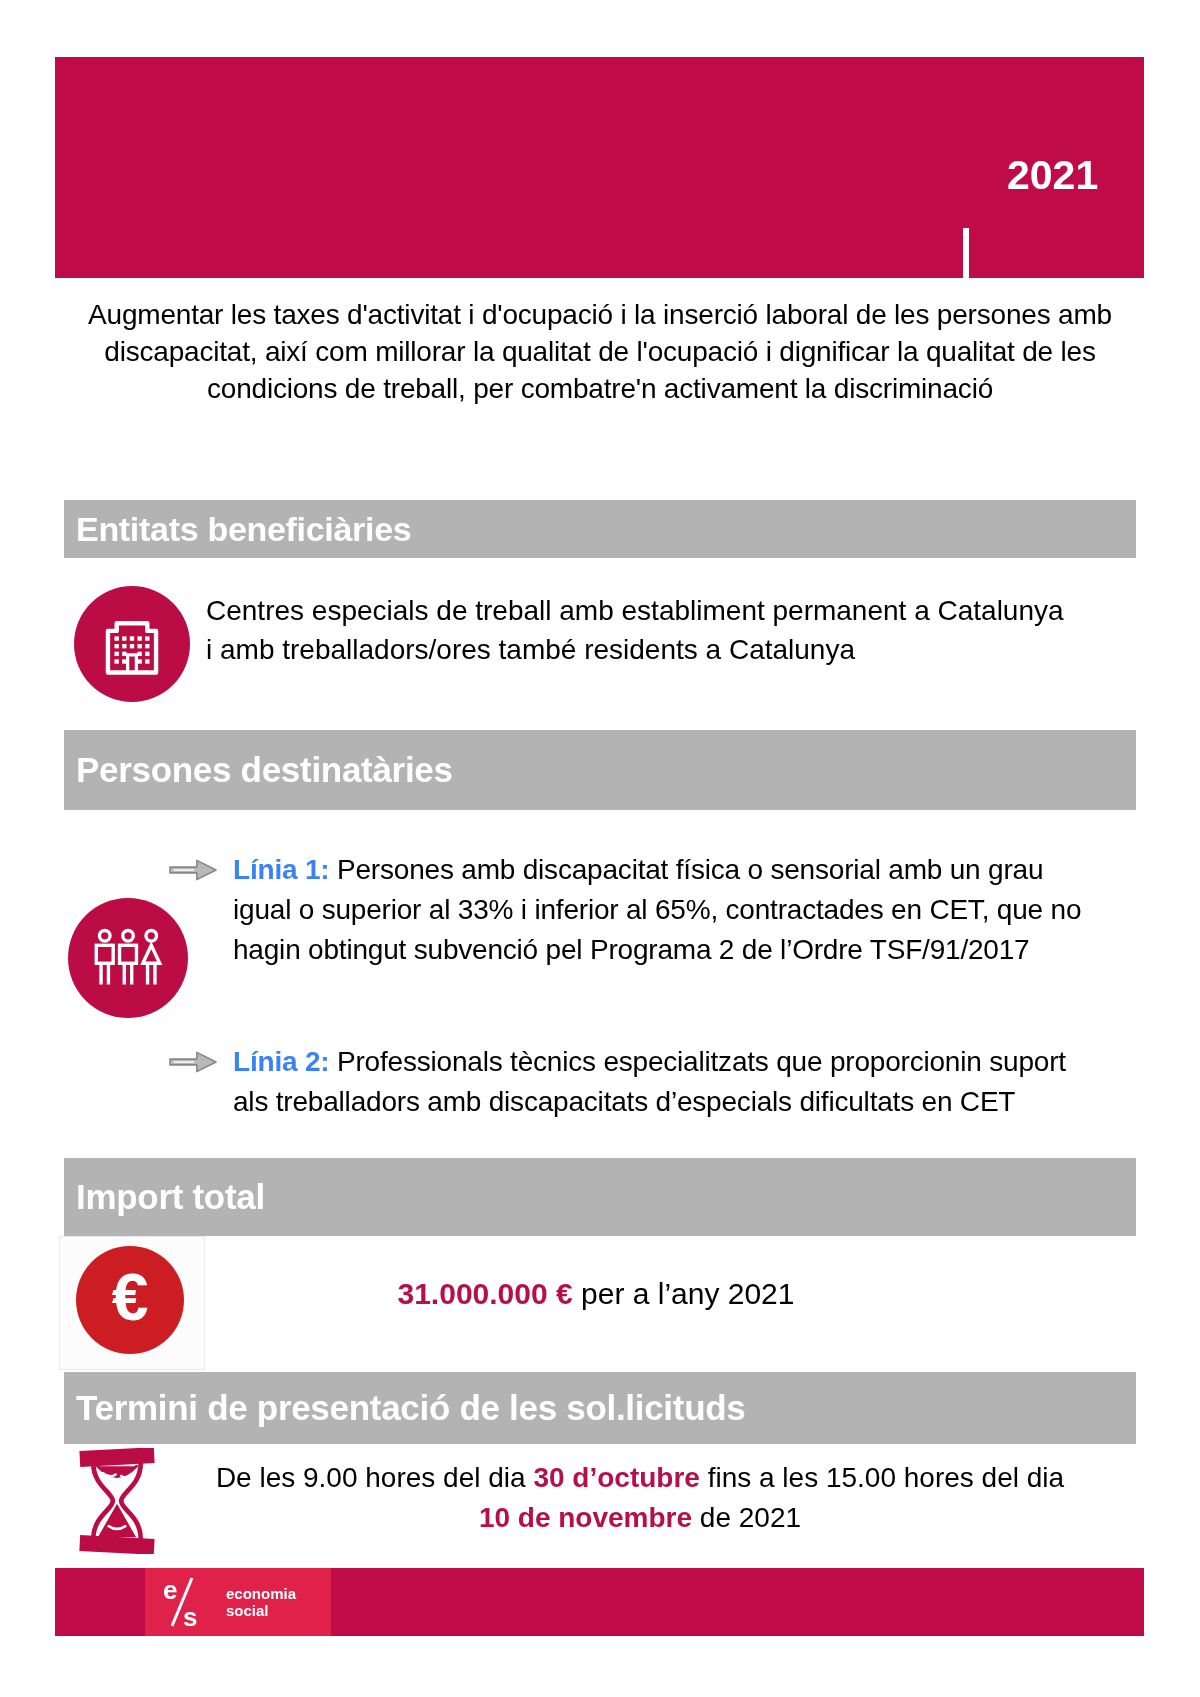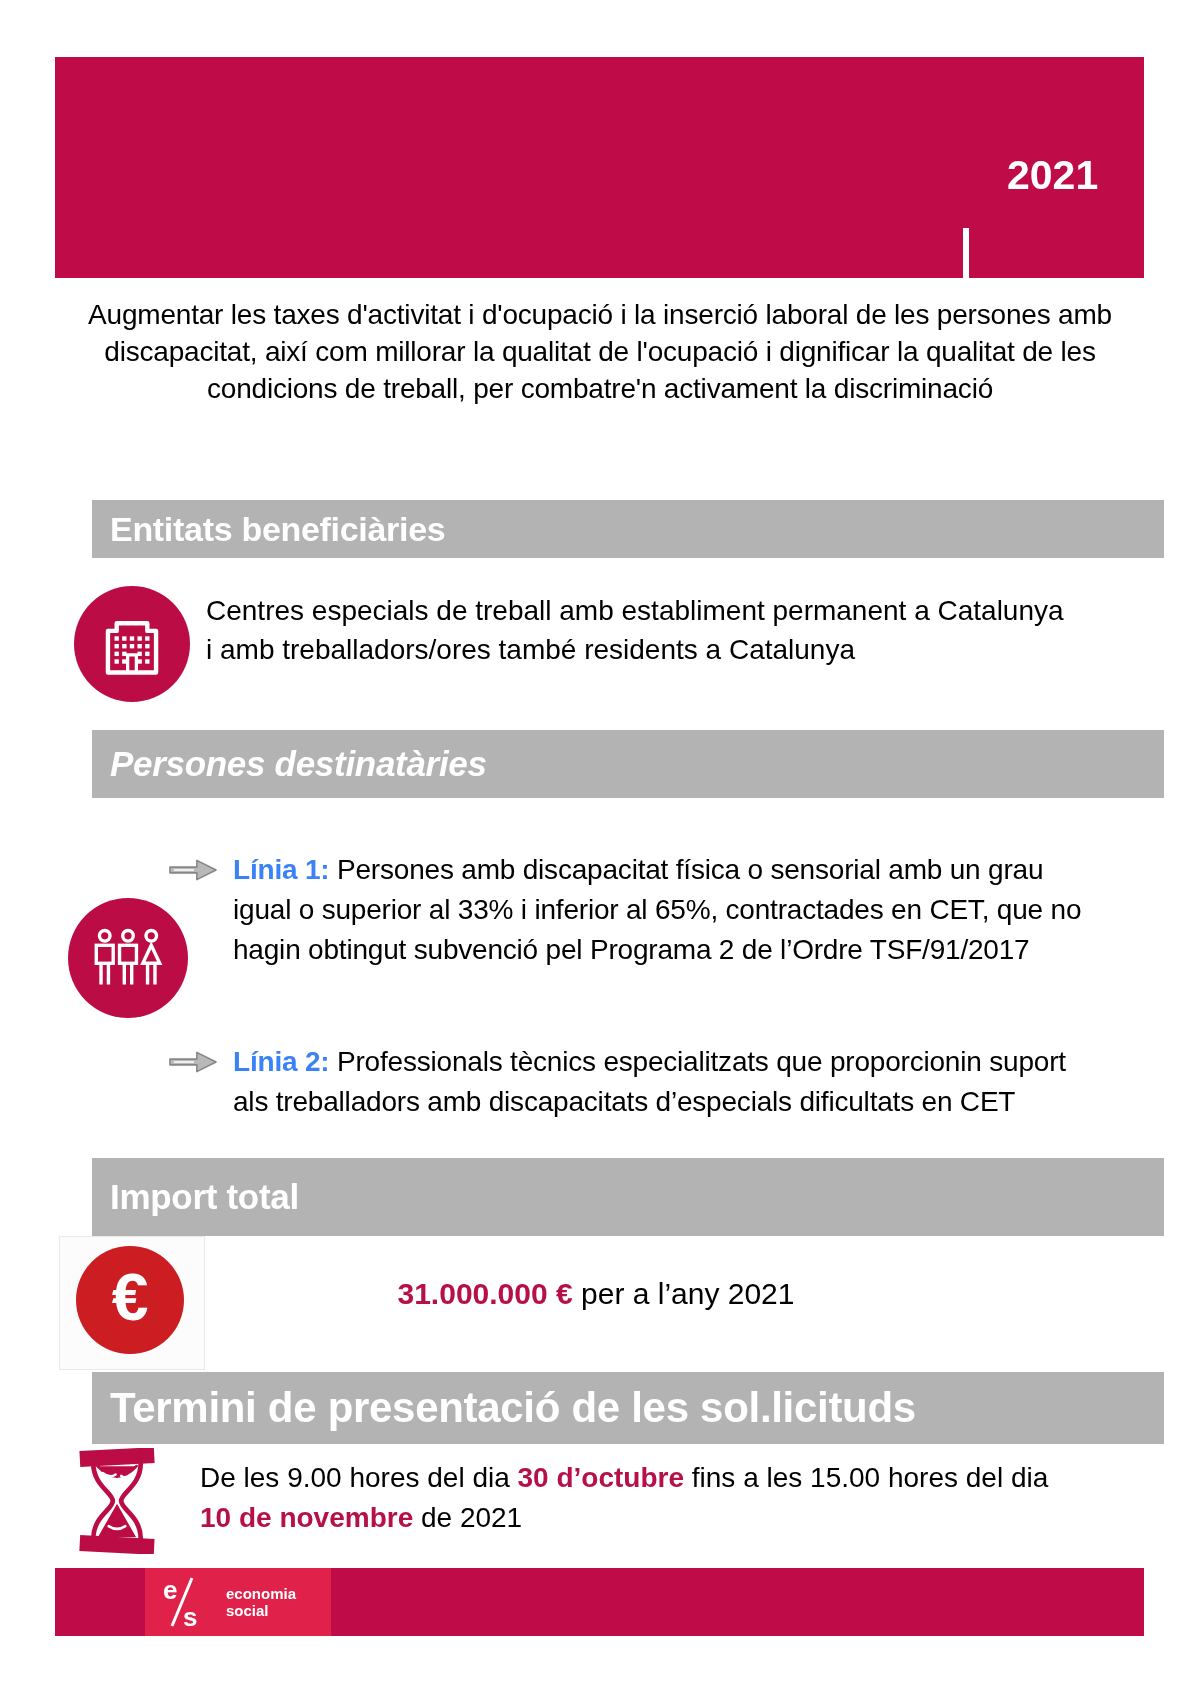--- a/index.html
+++ b/index.html
@@ -16,48 +16,47 @@
   .header-year{position:absolute;left:952px;top:95px;width:150px;color:#fff;font-size:41px;font-weight:bold;}
   .header-caret{position:absolute;left:908px;bottom:0;width:6px;height:50px;background:#fff;}
   
   .intro{
     position:absolute;left:78px;top:296px;width:1044px;text-align:center;
     font-size:28px;line-height:1.33;color:#000;letter-spacing:-0.2px;
   }
   
   .bar{
     position:absolute;left:64px;width:1072px;background:#b3b3b3;color:#fff;
-    font-weight:bold;box-sizing:border-box;padding-left:18px;display:flex;align-items:center;
+    font-weight:bold;box-sizing:border-box;padding-left:12px;display:flex;align-items:center;
     letter-spacing:-0.3px;
-    margin-left:28px;
   }
   .bar-entitats{top:500px;height:58px;font-size:34px;}
-  .bar-persones{top:730px;height:68px;font-size:35px;font-style:italic;}
+  .bar-persones{top:730px;height:80px;font-size:35px;}
   .bar-import{top:1158px;height:78px;font-size:35px;}
-  .bar-termini{top:1372px;height:72px;font-size:42px;}
+  .bar-termini{top:1372px;height:72px;font-size:35px;}
   
   .circle{position:absolute;border-radius:50%;background:#bb0c45;display:flex;align-items:center;justify-content:center;}
   .circle-building{left:74px;top:586px;width:116px;height:116px;}
   .circle-people{left:68px;top:898px;width:120px;height:120px;}
   .circle-euro{left:76px;top:1246px;width:108px;height:108px;background:#cc1e22;}
   .euro-frame{position:absolute;left:59px;top:1236px;width:144px;height:132px;border:1px solid #e9e9e9;background:#fcfcfc;}
   .euro-sign{color:#fff;font-size:66px;font-weight:bold;line-height:1;padding-bottom:6px;}
   .hourglass{position:absolute;left:74px;top:1448px;width:86px;height:106px;}
   
   .benef-text{position:absolute;left:206px;top:592px;width:864px;font-size:28px;line-height:1.38;color:#000;}
   .linia{position:absolute;left:233px;width:852px;font-size:28px;line-height:1.42;color:#000;letter-spacing:-0.2px;}
   .linia1{top:850px;}
   .linia2{top:1042px;}
   .linia-label{color:#3b82f6;font-weight:bold;}
   .arrow{position:absolute;width:50px;height:26px;}
   .arrow1{left:168px;top:857px;}
   .arrow2{left:168px;top:1049px;}
   .amount{position:absolute;left:206px;top:1277px;width:700px;text-align:center;font-size:30px;color:#000;padding-left:40px;}
   .amount-value{color:#b60f4a;font-weight:bold;}
-  .deadline{position:absolute;left:200px;top:1458px;width:880px;text-align:left;font-size:28px;line-height:1.42;color:#000;}
+  .deadline{position:absolute;left:200px;top:1458px;width:880px;text-align:center;font-size:28px;line-height:1.42;color:#000;}
   .deadline-date{color:#b60f4a;font-weight:bold;}
   
   .footer{position:absolute;left:55px;top:1568px;width:1089px;height:68px;background:#c00b49;}
   .es-block{position:absolute;left:90px;top:0;width:186px;height:68px;background:#e0224a;display:flex;align-items:center;}
   .es-mark{margin-left:14px;width:46px;height:54px;}
   .es-text{color:#fff;font-size:15px;font-weight:bold;line-height:1.15;margin-left:21px;}
   .gencat{position:absolute;left:838px;top:8px;display:flex;align-items:center;}
   .gencat-text{color:#fff;font-size:21px;font-weight:bold;line-height:1.15;margin-left:10px;}
 </style>
 </head>

